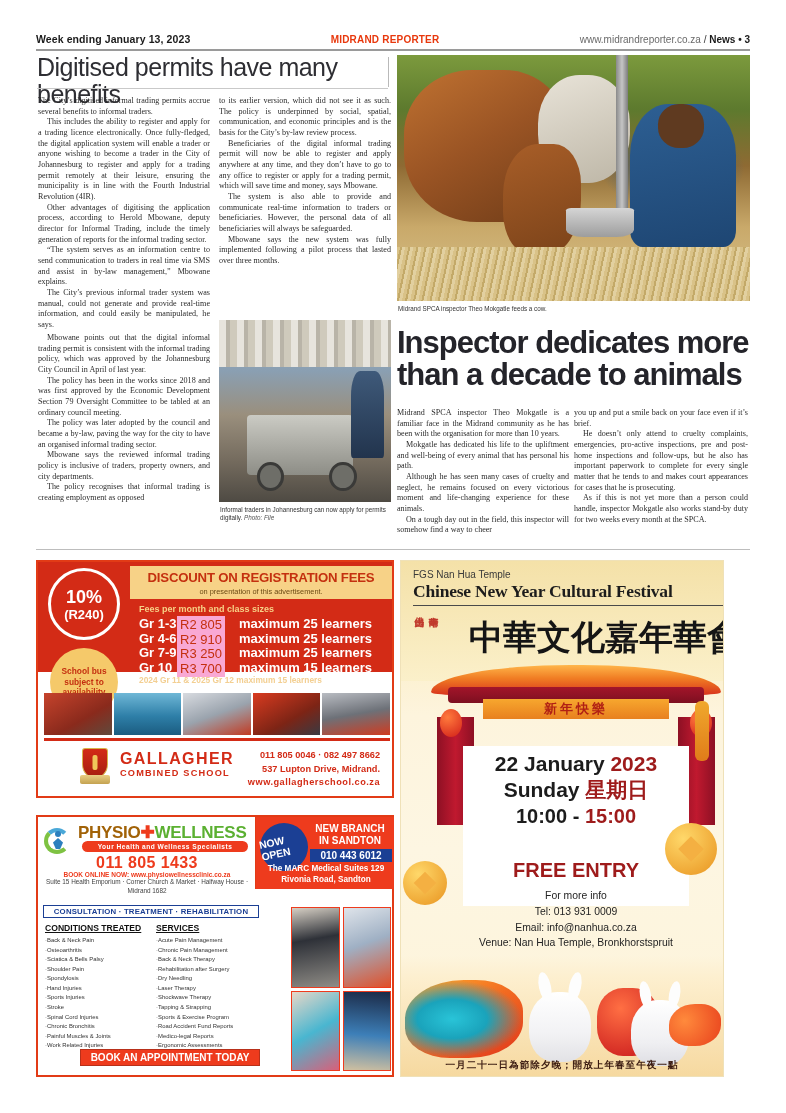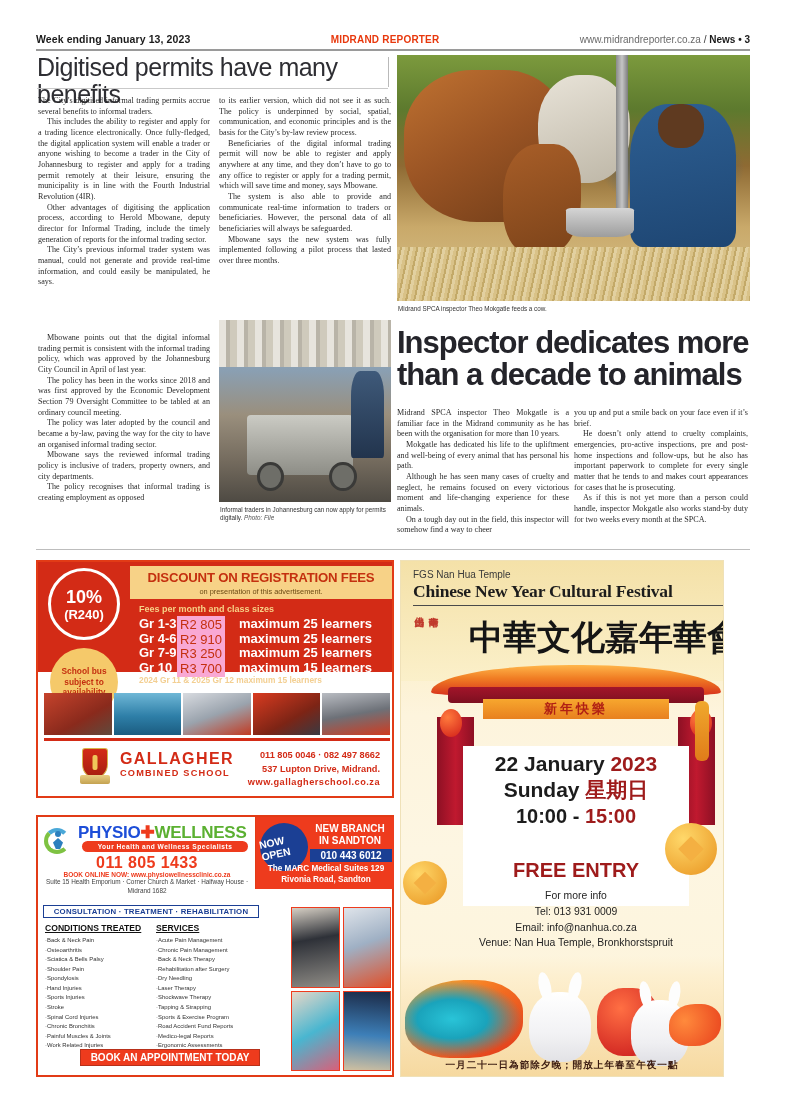--- a/index.html
+++ b/index.html
@@ -168,21 +168,21 @@
   .ph-left { position:absolute; left:0; top:0; width:218px; height:72px; background:#fff;
     border-right:1.6px solid #e23b16; }
   .ph-right { position:absolute; left:218px; top:0; width:138px; height:72px; background:#ee3b1d; }
   .ph-logo-ic { position:absolute; left:6px; top:8px; width:30px; height:30px; }
   .ph-logo-ic .arcA { position:absolute; left:0; top:3px; width:26px; height:26px;
     border:4px solid #7ec242; border-radius:50%; border-right-color:transparent; border-top-color:#4aa8d8; }
   .ph-logo-ic .fig { position:absolute; left:11px; top:6px; width:6px; height:6px; border-radius:50%; background:#2b7fbe; }
   .ph-logo-ic .fig2 { position:absolute; left:9px; top:13px; width:10px; height:11px; background:#2b7fbe;
     clip-path:polygon(50% 0,100% 40%,72% 100%,28% 100%,0 40%); }
   .ph-title { position:absolute; left:40px; top:5px; font-size:17px; font-weight:bold; letter-spacing:-0.3px; }
-  .ph-title .blue { color:#1d4ed8; }
+  .ph-title .blue { color:#a16207; }
   .ph-title .plus { color:#ee3b1d; }
   .ph-title .grn { color:#5bb031; }
   .ph-tag { position:absolute; left:44px; top:24px; width:166px; height:11px; background:#ee3b1d;
     border-radius:6px; color:#fff; font-size:6.6px; font-weight:bold; letter-spacing:0.5px;
     display:flex; align-items:center; justify-content:center; }
   .ph-phone { position:absolute; left:0; top:37px; width:218px; text-align:center;
     font-size:16px; font-weight:bold; color:#ee3b1d; letter-spacing:0.4px; }
   .ph-online { position:absolute; left:0; top:54px; width:218px; text-align:center;
     font-size:6.5px; font-weight:bold; color:#ee3b1d; }
   .ph-addr { position:absolute; left:0; top:61px; width:218px; text-align:center;
@@ -319,20 +319,21 @@
   <div class="mh-rule"></div>
 
   <h1 class="headline1">Digitised permits have many benefits</h1>
   <div class="hl1-divider"></div>
   <div class="rule-under-hl"></div>
 
   <div class="bodycol" id="col1">
       <p class="first">The City’s digitised informal trading permits accrue several benefits to informal traders.</p>
       <p>This includes the ability to register and apply for a trading licence electronically. Once fully-fledged, the digital application system will enable a trader or anyone wishing to become a trader in the City of Johannesburg to register and apply for a trading permit remotely at their leisure, ensuring the municipality is in line with the Fourth Industrial Revolution (4IR).</p>
       <p>Other advantages of digitising the application process, according to Herold Mbowane, deputy director for Informal Trading, include the timely generation of reports for the informal trading sector.</p>
+      <p>“The system serves as an information centre to send communication to traders in real time via SMS and assist in by-law management,” Mbowane explains.</p>
       <p>The City’s previous informal trader system was manual, could not generate and provide real-time information, and could easily be manipulated, he says.</p>
     </div>
   <div class="bodycol" id="col1b">
       <p>Mbowane points out that the digital informal trading permit is consistent with the informal trading policy, which was approved by the Johannesburg City Council in April of last year.</p>
       <p>The policy has been in the works since 2018 and was first approved by the Economic Development Section 79 Oversight Committee to be tabled at an ordinary council meeting.</p>
       <p>The policy was later adopted by the council and became a by-law, paving the way for the city to have an organised informal trading sector.</p>
       <p>Mbowane says the reviewed informal trading policy is inclusive of traders, property owners, and city departments.</p>
       <p>The policy recognises that informal trading is creating employment as opposed</p>
     </div>
   <div class="bodycol" id="col2">

